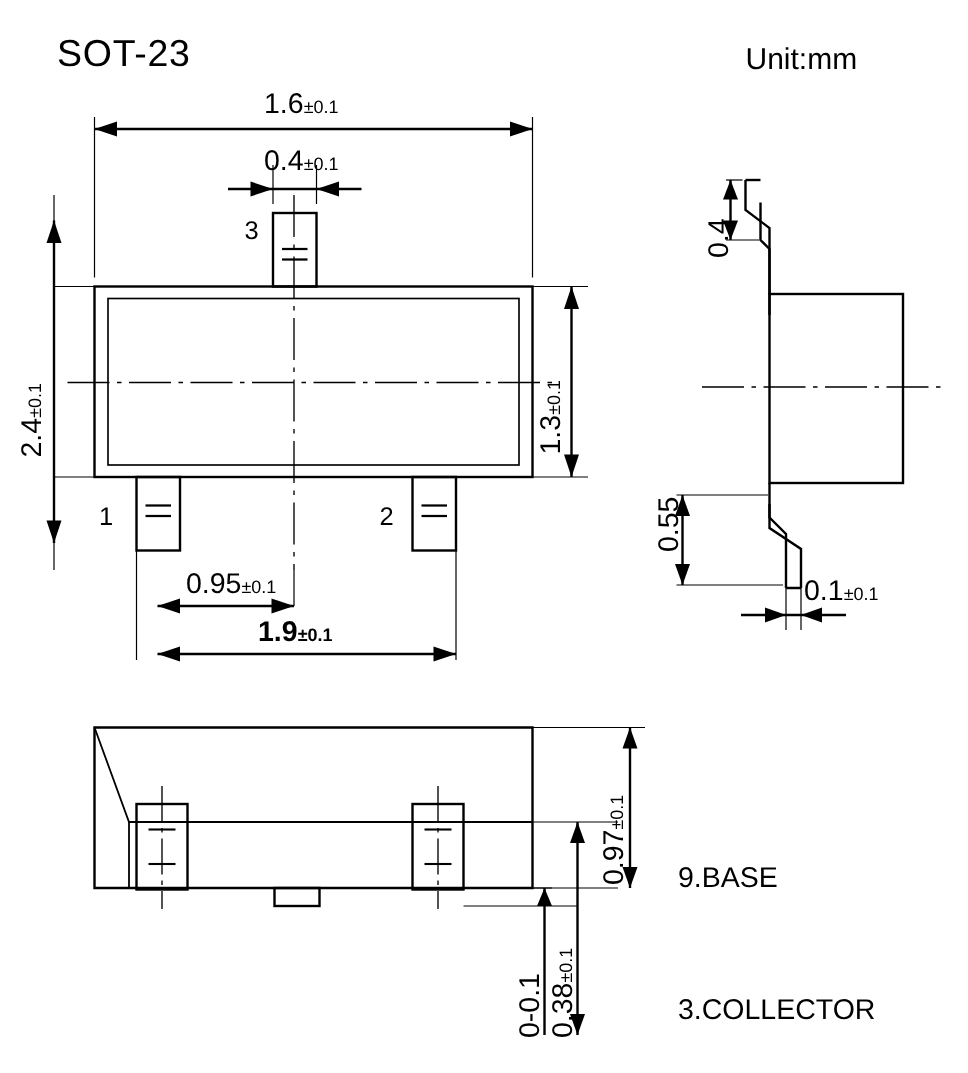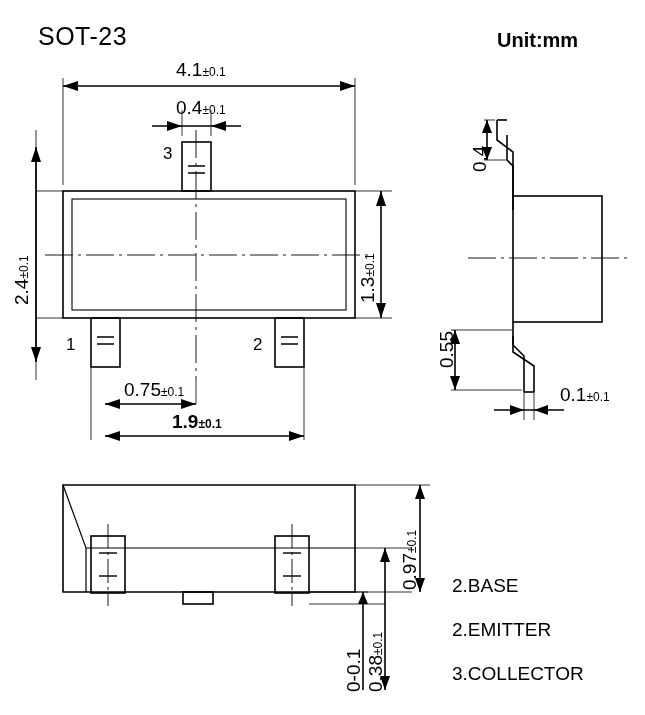--- a/index.html
+++ b/index.html
@@ -31,21 +31,20 @@
     font-family: "Liberation Sans", sans-serif;
     color: #000;
     line-height: 1;
   }
   .title {
     font-size: 25px;
     letter-spacing: 0.5px;
   }
   .unit {
     font-size: 20px;
-    font-weight: bold;
   }
   .dim {
     font-size: 19px;
   }
   .dim .tol {
     font-size: 12px;
   }
   .pin {
     font-size: 17px;
   }
@@ -231,68 +230,67 @@
       </g>
 
     </g>
   </svg>
 
   <div class="lbl title" style="left:38px; top:24px;">SOT-23</div>
 
   <div class="lbl unit" style="left:497px; top:30px;">Unit:mm</div>
 
   <div class="lbl dim" style="left:176px; top:60px;">
-    <span>4.1</span><span class="tol">±0.1</span>
+    <span>1.6</span><span class="tol">±0.1</span>
   </div>
 
   <div class="lbl dim" style="left:176px; top:98px;text-align:right;">
     <span>0.4</span><span class="tol">±0.1</span>
   </div>
 
   <div class="lbl dim rot90" style="left:12px; top:305px;">
     <span>2.4</span><span class="tol">±0.1</span>
   </div>
 
   <div class="lbl dim rot90" style="left:358px; top:303px;">
     <span>1.3</span><span class="tol">±0.1</span>
   </div>
 
   <div class="lbl dim" style="left:124px; top:380px;">
-    <span>0.75</span><span class="tol">±0.1</span>
+    <span>0.95</span><span class="tol">±0.1</span>
   </div>
 
   <div class="lbl dim" style="left:172px; top:412px;font-weight:bold;">
     <span>1.9</span><span class="tol">±0.1</span>
   </div>
 
   <div class="lbl pin" style="left:163px; top:145px;">3</div>
   <div class="lbl pin" style="left:66px; top:336px;">1</div>
   <div class="lbl pin" style="left:253px; top:336px;">2</div>
 
   <div class="lbl dim rot90" style="left:470px; top:172px;">
     <span>0.4</span><span class="tol"></span>
   </div>
 
   <div class="lbl dim rot90" style="left:437px; top:368px;">
     <span>0.55</span><span class="tol"></span>
   </div>
 
-  <div class="lbl dim" style="left:560px; top:385px;">
+  <div class="lbl dim" style="left:536px; top:385px;">
     <span>0.1</span><span class="tol">±0.1</span>
   </div>
 
   <div class="lbl dim rot90" style="left:400px; top:590px;">
     <span>0.97</span><span class="tol">±0.1</span>
   </div>
 
   <div class="lbl dim rot90" style="left:366px; top:692px;">
     <span>0.38</span><span class="tol">±0.1</span>
   </div>
 
   <div class="lbl dim rot90" style="left:344px; top:692px;">
     <span>0-0.1</span><span class="tol"></span>
   </div>
 
-  <div class="lbl legend" style="left:452px; top:576px;">2.BASE</div>
-  <div class="lbl legend" style="left:452px; top:620px;">2.EMITTER</div>
+  <div class="lbl legend" style="left:452px; top:576px;">9.BASE</div>
   <div class="lbl legend" style="left:452px; top:664px;text-align:center;">3.COLLECTOR</div>
 
 </div>
 
 </body></html>

